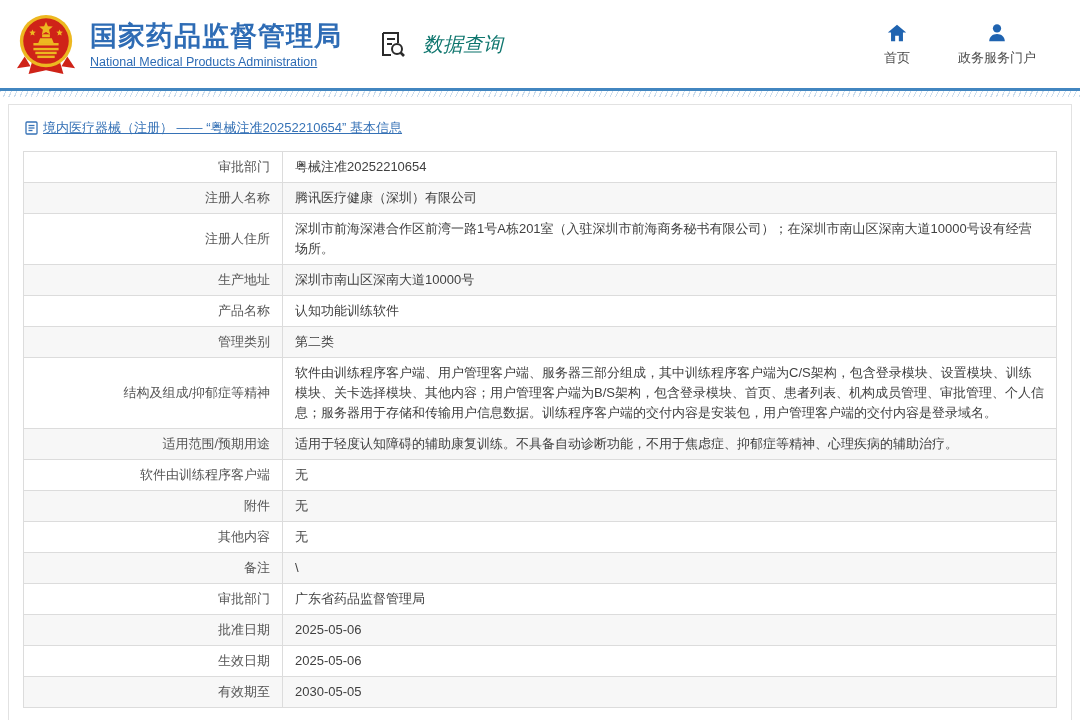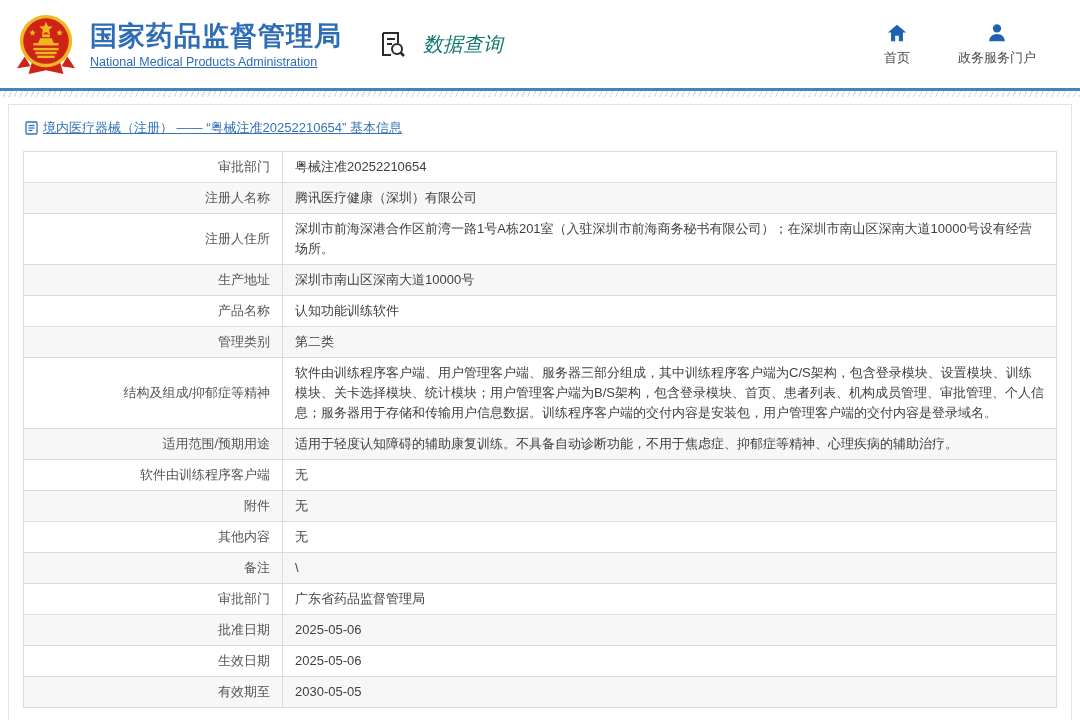--- a/index.html
+++ b/index.html
@@ -131,21 +131,21 @@
           <tr>
             <td class="label-cell">产品名称</td>
             <td class="value-cell">认知功能训练软件</td>
           </tr>
           <tr>
             <td class="label-cell">管理类别</td>
             <td class="value-cell">第二类</td>
           </tr>
           <tr>
             <td class="label-cell">结构及组成/抑郁症等精神</td>
-            <td class="value-cell">软件由训练程序客户端、用户管理客户端、服务器三部分组成，其中训练程序客户端为C/S架构，包含登录模块、设置模块、训练模块、关卡选择模块、统计模块；用户管理客户端为B/S架构，包含登录模块、首页、患者列表、机构成员管理、审批管理、个人信息；服务器用于存储和传输用户信息数据。训练程序客户端的交付内容是安装包，用户管理客户端的交付内容是登录域名。</td>
+            <td class="value-cell">软件由训练程序客户端、用户管理客户端、服务器三部分组成，其中训练程序客户端为C/S架构，包含登录模块、设置模块、训练模块、关卡选择模块、其他内容；用户管理客户端为B/S架构，包含登录模块、首页、患者列表、机构成员管理、审批管理、个人信息；服务器用于存储和传输用户信息数据。训练程序客户端的交付内容是安装包，用户管理客户端的交付内容是登录域名。</td>
           </tr>
           <tr>
             <td class="label-cell">适用范围/预期用途</td>
             <td class="value-cell">适用于轻度认知障碍的辅助康复训练。不具备自动诊断功能，不用于焦虑症、抑郁症等精神、心理疾病的辅助治疗。</td>
           </tr>
           <tr>
             <td class="label-cell">软件由训练程序客户端</td>
             <td class="value-cell">无</td>
           </tr>
           <tr>

